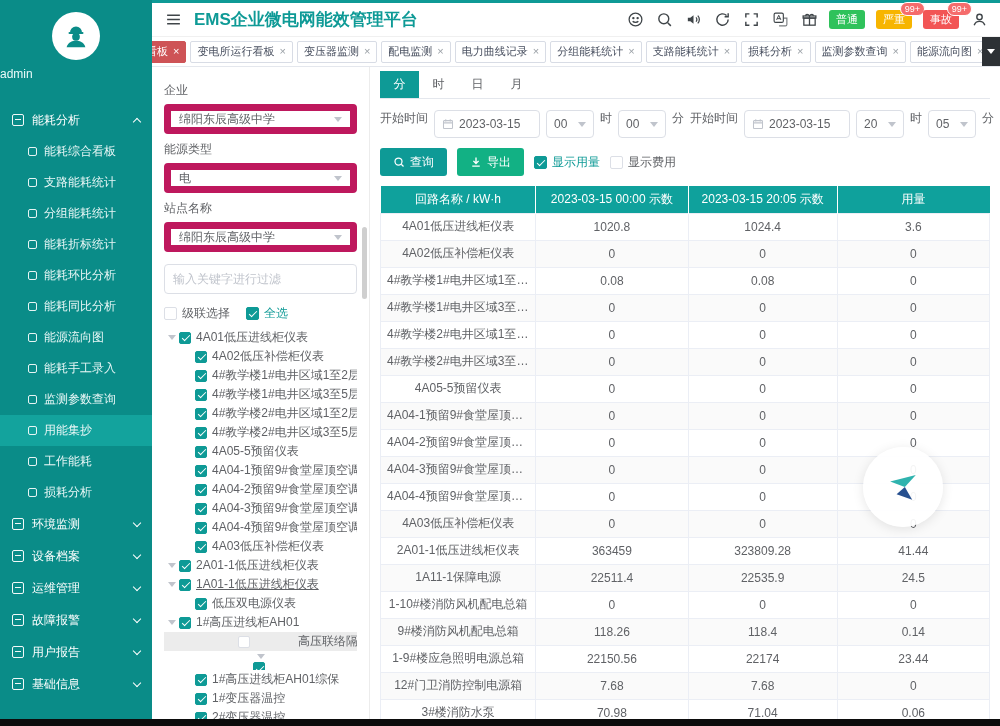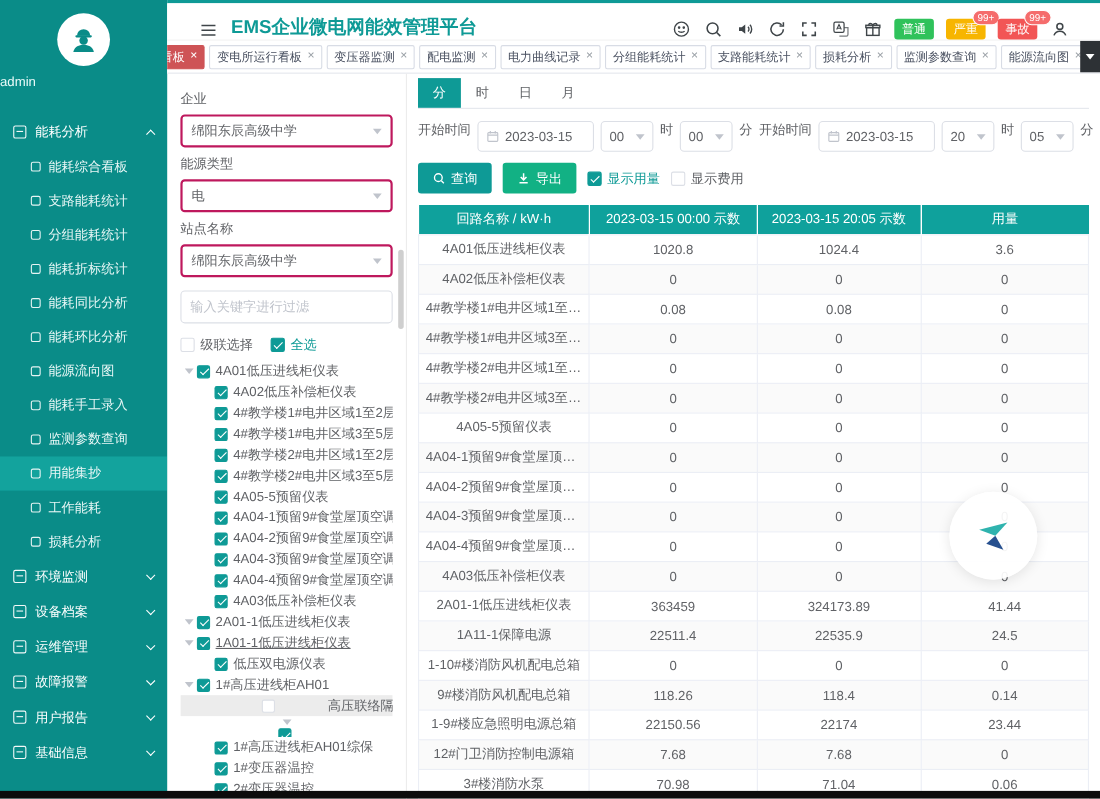--- a/index.html
+++ b/index.html
@@ -17,21 +17,21 @@
   .menu-top .mi::after{content:"";position:absolute;left:2px;right:2px;top:4px;border-top:1.5px solid #fff}
   .menu-top .chev{margin-left:auto;width:6px;height:6px;border-right:1.5px solid #fff;border-bottom:1.5px solid #fff;flex:none}
   .chev.down{transform:rotate(45deg);margin-top:-3px}
   .chev.up{transform:rotate(-135deg);margin-top:3px}
   .menu-sub{display:flex;align-items:center;height:31px;padding-left:28px;font-size:12px;color:#e8f7f6;cursor:pointer;white-space:nowrap}
   .menu-sub .dot{width:9px;height:9px;border:1.2px solid rgba(255,255,255,.9);border-radius:2px;margin-right:7px;flex:none}
   .menu-sub.active{background:#13a39d}
   
   .right{flex:1;min-width:0;display:flex;flex-direction:column;position:relative}
   .top-accent{height:3px;background:var(--primary,#0e9a96);flex:none}
-  .topbar{height:34px;flex:none;display:flex;align-items:flex-end;padding:0 28px;background:#fff;border-bottom:1px solid #f0f0f0}
+  .topbar{height:34px;flex:none;display:flex;align-items:center;padding:0 12px;background:#fff;border-bottom:1px solid #f0f0f0}
   .ticon{width:18px;height:18px;color:#3f4549;display:inline-flex;align-items:center;justify-content:center;cursor:pointer;flex:none}
   .ticon svg{width:17px;height:17px}
   .title{color:var(--primary,#0e9a96);font-size:17px;font-weight:bold;margin-left:12px;white-space:nowrap}
   .top-icons{margin-left:auto;display:flex;align-items:center;gap:11px}
   .badge{position:relative;padding:2px 7px;border-radius:3px;font-size:11px;color:#fff;cursor:pointer;white-space:nowrap}
   .badge.green{background:var(--badge-normal,#2fc25b)}
   .badge.yellow{background:var(--badge-serious,#f7b500)}
   .badge.red{background:var(--badge-accident,#f25555)}
   .badge .sup{position:absolute;top:-8px;right:-13px;background:#f56c6c;color:#fff;font-size:9px;line-height:12px;padding:0 4px;border-radius:8px;border:1px solid #fff;font-style:normal}
   
@@ -43,21 +43,21 @@
   .tag.active .x,.tag.red .x{color:#fff}
   .tag.active::before{content:"";width:7px;height:7px;border-radius:50%;background:#fff;margin-right:5px}
   .tag.red{background:#ce5356;border-color:#ce5356;color:#fff}
   .tag.cut{margin-left:-30px}
   .tab-more{position:absolute;right:0;top:0;width:18px;height:29px;background:#2d3135;display:flex;align-items:center;justify-content:center;cursor:pointer}
   .tab-more::after{content:"";border-left:4px solid transparent;border-right:4px solid transparent;border-top:5px solid #fff}
   
   .content{flex:1;min-height:0;display:flex}
   .filter{width:218px;flex:none;border-right:1px solid #ececec;padding:8px 12px;overflow:hidden;position:relative}
   .flabel{font-size:12px;color:#606266;margin:7px 0 5px}
-  .select{height:30px;border:2px solid #be185d;border-radius:4px;display:flex;align-items:center;justify-content:space-between;
+  .select{height:30px;border:7px solid #be185d;border-radius:4px;display:flex;align-items:center;justify-content:space-between;
           padding:0 8px;color:#606266;background:#fff;cursor:pointer;white-space:nowrap}
   .caret{width:0;height:0;border-left:4px solid transparent;border-right:4px solid transparent;border-top:5px solid #c0c4cc;flex:none}
   .searchbox{width:100%;height:30px;border:1px solid #dcdfe6;border-radius:4px;padding:0 8px;color:#606266;margin-top:12px;font-size:12px;outline:none;font-family:inherit}
   .searchbox::placeholder{color:#c0c4cc}
   .cbrow{display:flex;align-items:center;gap:16px;margin:11px 0 6px}
   .cbwrap{display:inline-flex;align-items:center;gap:5px;cursor:pointer}
   .cb{width:13px;height:13px;border:1px solid #dcdfe6;border-radius:2px;background:#fff;position:relative;flex:none;display:inline-block}
   .cb.on{background:var(--primary,#0e9a96);border-color:var(--primary,#0e9a96)}
   .cb.on::after{content:"";position:absolute;left:4px;top:1px;width:3px;height:7px;border:solid #fff;border-width:0 1.5px 1.5px 0;transform:rotate(45deg)}
   .cblabel{color:#606266}
@@ -131,25 +131,25 @@
         <div class="menu-sub">
           <span class="dot"></span>
           <span>分组能耗统计</span>
         </div>
         <div class="menu-sub">
           <span class="dot"></span>
           <span>能耗折标统计</span>
         </div>
         <div class="menu-sub">
           <span class="dot"></span>
+          <span>能耗环比分析</span>
+        </div>
+        <div class="menu-sub">
+          <span class="dot"></span>
           <span>能耗同比分析</span>
-        </div>
-        <div class="menu-sub">
-          <span class="dot"></span>
-          <span>能耗环比分析</span>
         </div>
         <div class="menu-sub">
           <span class="dot"></span>
           <span>能源流向图</span>
         </div>
         <div class="menu-sub">
           <span class="dot"></span>
           <span>能耗手工录入</span>
         </div>
         <div class="menu-sub">
@@ -614,21 +614,21 @@
                 </tr>
                 <tr>
                   <td>4A03低压补偿柜仪表</td>
                   <td>0</td>
                   <td>0</td>
                   <td>0</td>
                 </tr>
                 <tr>
                   <td>2A01-1低压进线柜仪表</td>
                   <td>363459</td>
-                  <td>324173.89</td>
+                  <td>323809.28</td>
                   <td>41.44</td>
                 </tr>
                 <tr>
                   <td>1A11-1保障电源</td>
                   <td>22511.4</td>
                   <td>22535.9</td>
                   <td>24.5</td>
                 </tr>
                 <tr>
                   <td>1-10#楼消防风机配电总箱</td>

